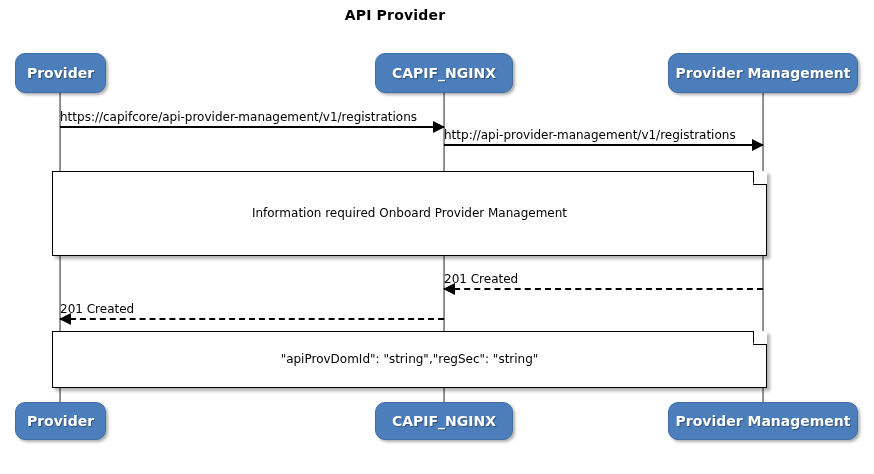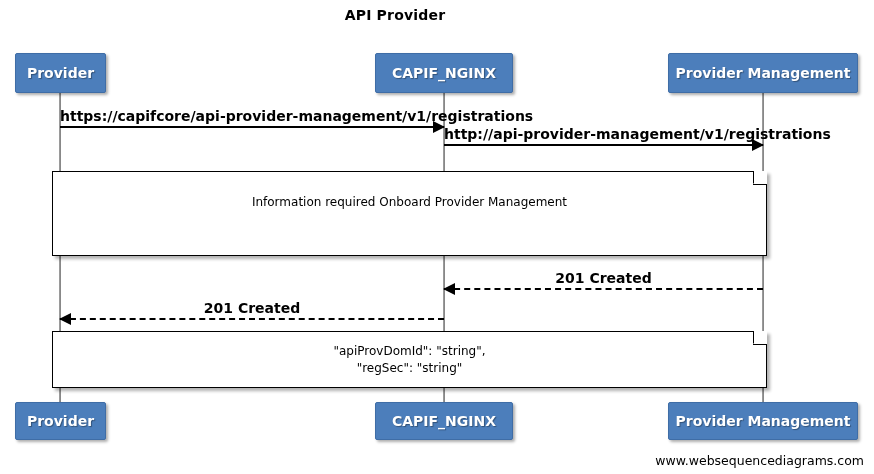--- a/index.html
+++ b/index.html
@@ -40,21 +40,21 @@
     background: #888888;
     border-left: 1px solid #9a9a9a;
     box-sizing: border-box;
   }
 
   
   .participant {
     position: absolute;
     background: #4c7ebb;
     border: 1px solid #3f6da6;
-    border-radius: 2px;
+    border-radius: 10px;
     box-shadow: 2px 2px 3px rgba(0,0,0,0.32);
     color: #ffffff;
     font-size: 14px;
     font-weight: bold;
     display: flex;
     align-items: center;
     justify-content: center;
     box-sizing: border-box;
     text-shadow: 1px 1px 1px rgba(0,0,0,0.35);
     white-space: nowrap;
@@ -89,36 +89,34 @@
     border-left: 12px solid #000000;
   }
   .arrow-head.left {
     left: -1px;
     border-right: 12px solid #000000;
   }
   .msg-label {
     position: absolute;
     bottom: 4px;
     width: 100%;
-    text-align: center;
-    font-size: 14px;
+    font-size: 12px;
     color: #000000;
     white-space: nowrap;
-    font-weight: bold;
   }
 
   
   .note {
     position: absolute;
     background: #ffffff;
     border: 1.5px solid #000000;
     box-shadow: 3px 3px 3px rgba(0,0,0,0.30);
     box-sizing: border-box;
     display: flex;
-    flex-direction: column;
+    flex-direction: row;
     align-items: center;
     justify-content: center;
     z-index: 5;
   }
   .note-fold {
     position: absolute;
     top: -1px;
     right: -1px;
     width: 13px;
     height: 13px;
@@ -217,15 +215,14 @@
   <div class="participant" style="left:15px; top:402px; width:91px; height:38px;">
     <span>Provider</span>
   </div>
   <div class="participant" style="left:375px; top:402px; width:138px; height:38px;">
     <span>CAPIF_NGINX</span>
   </div>
   <div class="participant" style="left:668px; top:402px; width:190px; height:38px;">
     <span>Provider Management</span>
   </div>
 
-  <div class="footer">www.websequencediagrams.com</div>
 
 </div>
 
 </body></html>

